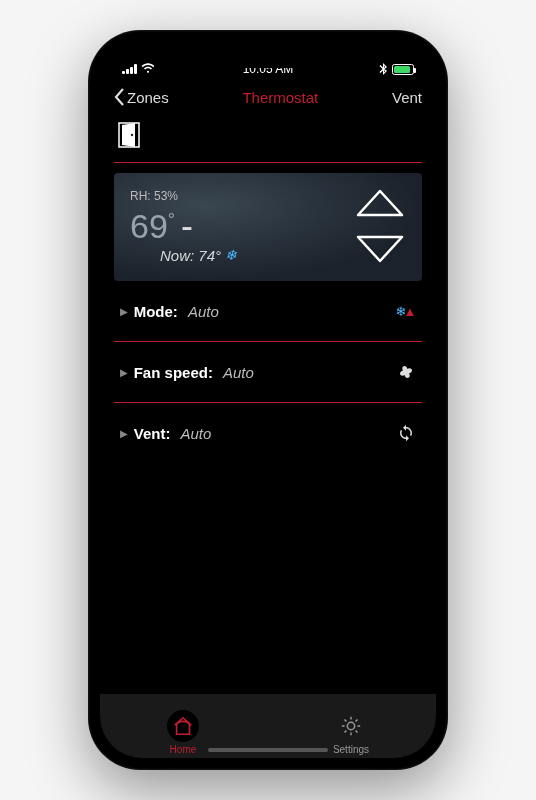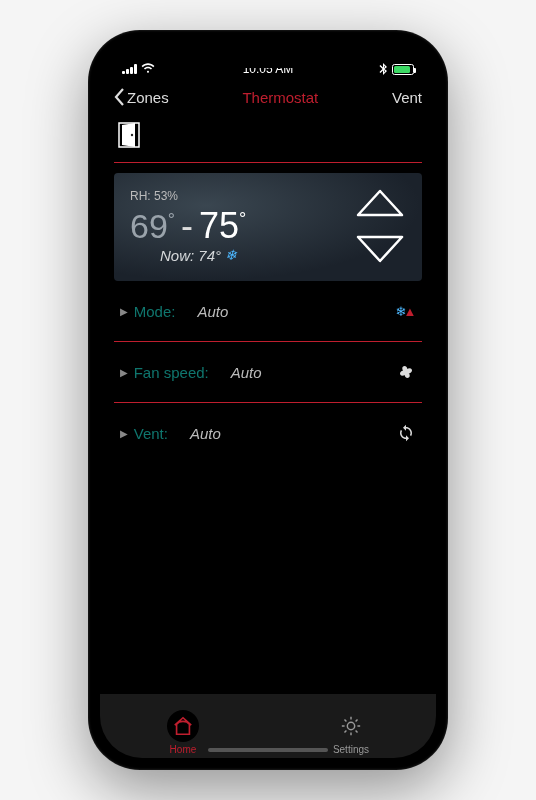--- a/index.html
+++ b/index.html
@@ -110,22 +110,22 @@
   .arrow-btn { width:52px; height:32px; cursor:pointer; }
 
   .setting-row {
     display:flex; align-items:center; justify-content:space-between;
     padding: 20px 6px;
     border-bottom: 1.5px solid #bf1e2e;
   }
   .setting-row:last-of-type { border-bottom: none; }
   .setting-left { display:flex; align-items:center; gap:6px; font-size:15px;}
   .caret { color:#888; font-size:10px;}
-  .setting-label { color:#0f766e; font-weight:400;}
-  .setting-value { color:#bbb; font-style:italic; margin-left:16px;}
+  .setting-label { color:#ffffff; font-weight:700;}
+  .setting-value { color:#bbb; font-style:italic; margin-left:4px;}
   .setting-icon { width:20px; height:20px; display:flex; align-items:center; justify-content:center;}
 
   .tabbar {
     position:absolute; bottom:0; left:0; right:0;
     height:64px;
     background:#1a1a1a;
     display:flex; justify-content:space-around; align-items:flex-start;
     padding-top:16px;
   }
   .tab {
@@ -193,21 +193,20 @@
           <circle cx="14" cy="13" r="1.2" fill="#222"></circle>
         </svg>
       </div>
 
       <div class="temp-panel">
         <div class="temp-left">
           <div class="rh">RH: 53%</div>
           <div class="temps">
             <span class="low"><span>69</span><span class="deg">°</span></span>
             <span class="dash">-</span>
-            <span class="high"><span>75</span><span class="deg">°</span></span>
           </div>
           <div class="now">
             <span>Now: 74°</span>
             <span class="snow">❄</span>
           </div>
         </div>
         <div class="arrows">
           <svg class="arrow-btn" viewBox="0 0 52 32">
             <path fill="none" stroke="#fff" stroke-width="2.5" stroke-linejoin="round" d="M4 28 L26 4 L48 28 Z"></path>
           </svg>

